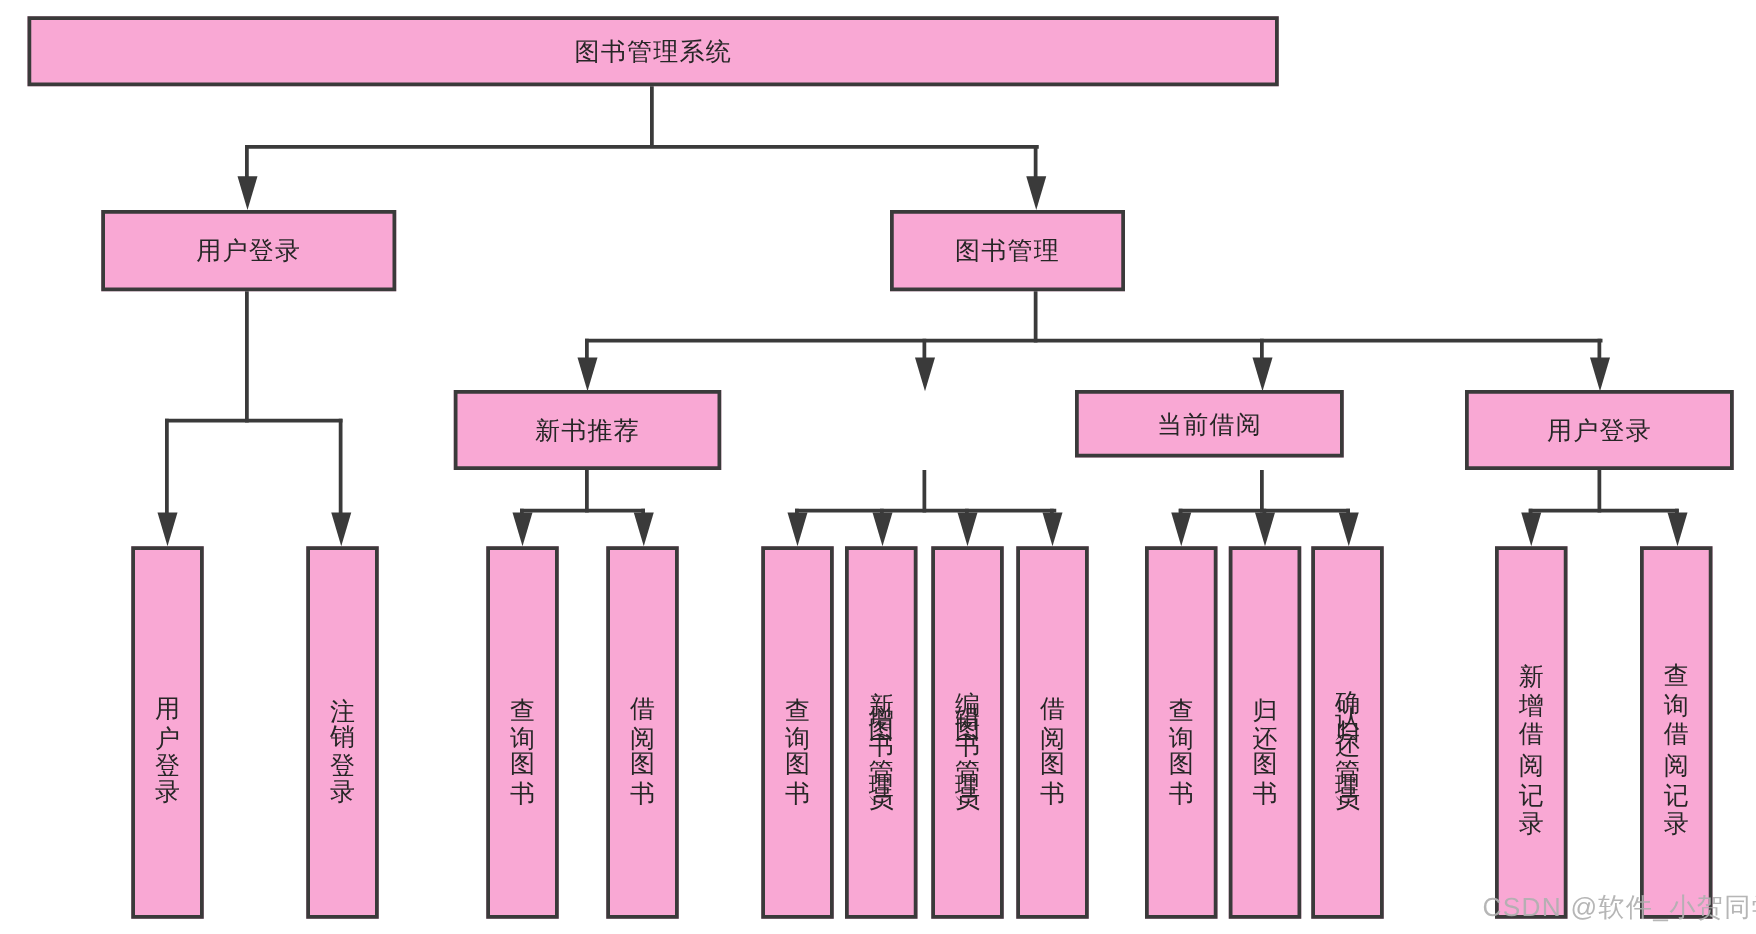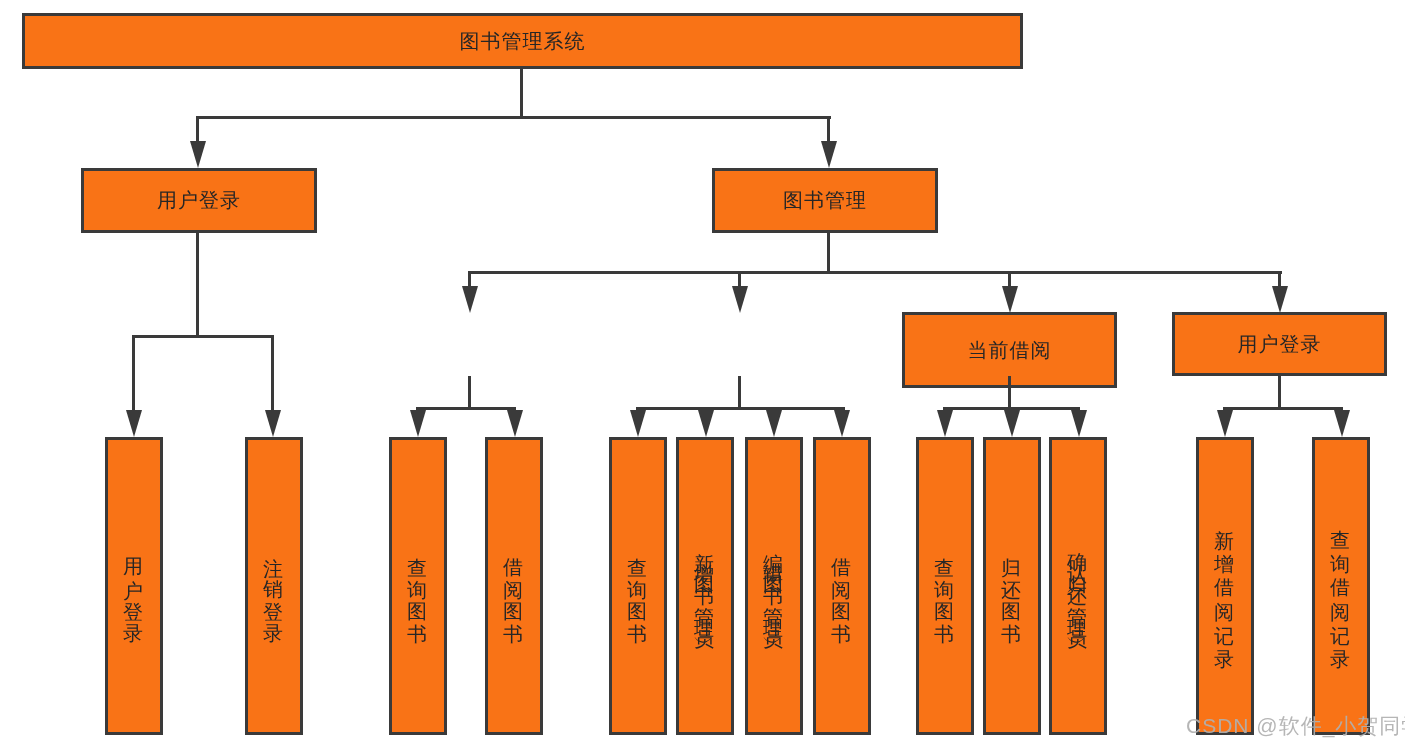--- a/index.html
+++ b/index.html
@@ -14,21 +14,21 @@
     width:1405px;height:747px;
     background:var(--bg);
     font-family:"Liberation Sans","DejaVu Sans",sans-serif;
     color:var(--text);
     overflow:hidden;
   }
   .box{
     position:absolute;
     box-sizing:border-box;
     border:3px solid var(--line);
-    background:#f97316;
+    background:#f9a8d4;
     display:flex;align-items:center;justify-content:center;
     font-size:20px;
     letter-spacing:1px;
     color:var(--text);
   }
   .leaf{
     writing-mode:vertical-rl;
     text-orientation:mixed;
     font-size:20px;
   }
@@ -66,21 +66,21 @@
   <div class="vl" style="left:520px;top:69px;height:48px"></div>
   <div class="hl" style="left:196px;top:116px;width:635px"></div>
   <div class="vl" style="left:196px;top:116px;height:27px"></div>
   <div class="arrow" style="left:190px;top:141px"></div>
   <div class="vl" style="left:827px;top:116px;height:27px"></div>
   <div class="arrow" style="left:821px;top:141px"></div>
 
   <div class="box" style="left:81px;top:168px;width:236px;height:65px">
     <span>用户登录</span>
   </div>
-  <div class="box" style="left:712px;top:168px;width:226px;height:65px">
+  <div class="box" style="left:712px;top:168px;width:188px;height:65px">
     <span>图书管理</span>
   </div>
 
   <div class="vl" style="left:196px;top:233px;height:105px"></div>
   <div class="hl" style="left:132px;top:335px;width:142px"></div>
   <div class="vl" style="left:132px;top:335px;height:76px"></div>
   <div class="arrow" style="left:126px;top:410px"></div>
   <div class="vl" style="left:271px;top:335px;height:76px"></div>
   <div class="arrow" style="left:265px;top:410px"></div>
 
@@ -88,21 +88,24 @@
   <div class="hl" style="left:468px;top:271px;width:814px"></div>
   <div class="vl" style="left:468px;top:271px;height:18px"></div>
   <div class="arrow" style="left:462px;top:286px"></div>
   <div class="vl" style="left:738px;top:271px;height:18px"></div>
   <div class="arrow" style="left:732px;top:286px"></div>
   <div class="vl" style="left:1008px;top:271px;height:18px"></div>
   <div class="arrow" style="left:1002px;top:286px"></div>
   <div class="vl" style="left:1278px;top:271px;height:18px"></div>
   <div class="arrow" style="left:1272px;top:286px"></div>
 
-  <div class="box" style="left:902px;top:312px;width:215px;height:76px">
+  <div class="box" style="left:363px;top:312px;width:214px;height:64px">
+    <span>新书推荐</span>
+  </div>
+  <div class="box" style="left:860px;top:312px;width:215px;height:54px">
     <span>当前借阅</span>
   </div>
   <div class="box" style="left:1172px;top:312px;width:215px;height:64px">
     <span>用户登录</span>
   </div>
 
   <div class="vl" style="left:468px;top:376px;height:34px"></div>
   <div class="hl" style="left:416px;top:407px;width:100px"></div>
   <div class="vl" style="left:416px;top:407px;height:8px"></div>
   <div class="arrow" style="left:410px;top:410px"></div>

